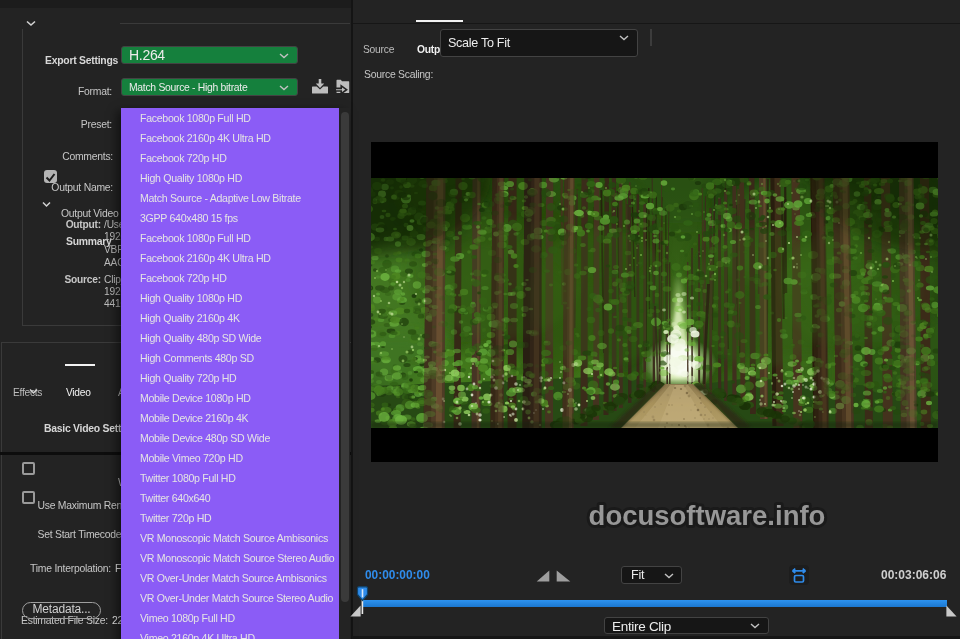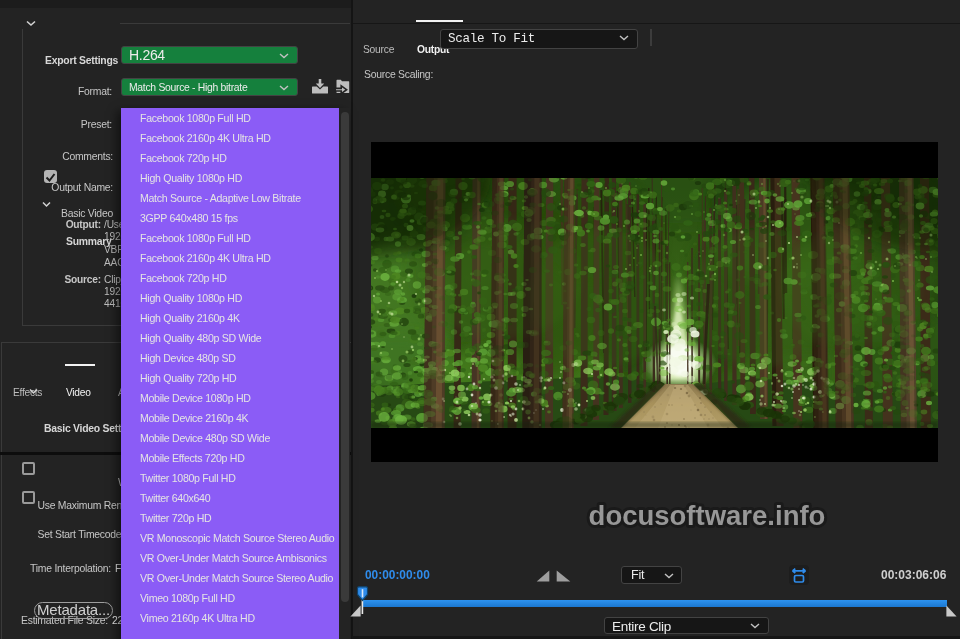--- a/index.html
+++ b/index.html
@@ -60,21 +60,21 @@
   </svg>
 
   <div class="lbl rlbl" style="left:0;top:114px;width:113px;">Comments:</div>
   <div class="lbl rlbl" style="left:0;top:144.5px;width:113px;">Output Name:</div>
 
   <div class="cb on" style="left:44px;top:170px;">
     <svg width="13" height="13" viewBox="0 0 13 13">
         <path d="M2.5 6.5 L5.5 9.5 L10.5 3" fill="none" stroke="#1e1e1e" stroke-width="2"></path>
       </svg>
   </div>
-  <div class="lbl" style="left:61px;top:171px;">Basic Video</div>
+  <div class="lbl" style="left:61px;top:171px;">Output Video</div>
 
   <svg class="abs" style="left:42px;top:201px;" width="9" height="7" viewBox="0 0 9 7">
       <path d="M1 1.5 L4.5 5 L8 1.5" fill="none" stroke="#d2d2d2" stroke-width="1.5"></path>
     </svg>
   <div class="lbl bold" style="left:66px;top:199px;color:#d6d6d6;">Summary</div>
 
   <div class="abs" style="font-size:10.2px;letter-spacing:-0.2px;color:#bdbdbd;left:0;top:218.5px;width:352px;line-height:12.7px;">
     <div style="position:absolute;left:0;top:0;width:101px;text-align:right;font-weight:bold;color:#c6c6c6;">Output:</div>
     <div style="position:absolute;left:104px;top:0;white-space:nowrap;">/Users/Docu/Desktop/sample.mp4</div>
     <div style="position:absolute;left:104px;top:12.7px;white-space:nowrap;">1920x1080 (1.0), 25 fps, Progressive</div>
@@ -104,32 +104,32 @@
   <div class="cb off" style="left:22px;top:462px;"></div>
   <div class="lbl" style="left:37.5px;top:463px;">Use Maximum Render Quality</div>
   <div class="cb off" style="left:22px;top:491px;"></div>
   <div class="lbl" style="left:37.5px;top:491.5px;">Set Start Timecode</div>
   <div class="lbl rlbl" style="left:0;top:525.5px;width:111px;">Time Interpolation:</div>
   <div class="lbl" style="left:115px;top:525.5px;color:#ececec;">Frame Sampling</div>
 
   <div class="lbl" style="left:21px;top:578px;">Estimated File Size:</div>
   <div class="lbl" style="left:112px;top:578px;color:#ececec;">22 MB</div>
 
-  <div class="abs" style="left:34px;top:602px;width:79px;height:16.5px;border:1.5px solid #9e9e9e;border-radius:9px;color:#d0d0d0;font-size:15px;letter-spacing:-0.2px;text-align:center;line-height:13.5px;">Metadata...</div>
+  <div class="abs" style="left:22px;top:602px;width:79px;height:16.5px;border:1.5px solid #9e9e9e;border-radius:9px;color:#d0d0d0;font-size:12px;letter-spacing:-0.2px;text-align:center;line-height:13.5px;">Metadata...</div>
 
   <div class="abs" style="left:352px;top:0;width:608px;height:639px;background:#232323;"></div>
   <div class="abs" style="left:351px;top:0;width:2px;height:639px;background:#141414;"></div>
 
   <div class="abs" style="left:353px;top:0;width:607px;height:24px;background:#232323;border-bottom:1px solid #161616;"></div>
   <div class="lbl" style="left:363px;top:7px;color:#bcbcbc;font-size:10.3px;">Source</div>
   <div class="lbl bold" style="left:417px;top:7px;color:#f0f0f0;font-size:10.3px;">Output</div>
   <div class="abs" style="left:416px;top:20px;width:47px;height:2px;background:#f2f2f2;"></div>
 
   <div class="lbl" style="left:364px;top:32px;">Source Scaling:</div>
-  <div class="combo" style="left:440px;top:29px;width:198px;height:20px;background:#161616;font-family:Liberation Mono, monospace;">
+  <div class="combo" style="left:440px;top:29px;width:198px;height:28px;background:#161616;">
     <span class="txt" style="font-size:12.6px;">Scale To Fit</span>
     <svg class="abs" style="right:8px;top:5px;" width="10" height="6" viewBox="0 0 10 6">
         <path d="M1 1 L5 4.5 L9 1" fill="none" stroke="#c2c2c2" stroke-width="1.4"></path>
       </svg>
   </div>
   <div class="abs" style="left:650px;top:29px;width:2px;height:17px;background:#3c3c3c;"></div>
 
   <div class="abs" style="left:371px;top:142px;width:567px;height:320px;background:#000;"></div>
   <div class="abs" id="forest" style="left:371px;top:178px;width:567px;height:250px;filter:blur(0.5px) saturate(1.05);"><svg width="567" height="250" viewBox="0 0 567 250">
 <defs>
@@ -2927,29 +2927,30 @@
         <div>Facebook 720p HD</div>
         <div>High Quality 1080p HD</div>
         <div>Match Source - Adaptive Low Bitrate</div>
         <div>3GPP 640x480 15 fps</div>
         <div>Facebook 1080p Full HD</div>
         <div>Facebook 2160p 4K Ultra HD</div>
         <div>Facebook 720p HD</div>
         <div>High Quality 1080p HD</div>
         <div>High Quality 2160p 4K</div>
         <div>High Quality 480p SD Wide</div>
-        <div>High Device 480p SD</div>
+        <div>High Comments 480p SD</div>
         <div>High Quality 720p HD</div>
         <div>Mobile Device 1080p HD</div>
         <div>Mobile Device 2160p 4K</div>
         <div>Mobile Device 480p SD Wide</div>
-        <div>Mobile Effects 720p HD</div>
+        <div>Mobile Vimeo 720p HD</div>
         <div>Twitter 1080p Full HD</div>
         <div>Twitter 640x640</div>
         <div>Twitter 720p HD</div>
+        <div>VR Monoscopic Match Source Ambisonics</div>
         <div>VR Monoscopic Match Source Stereo Audio</div>
         <div>VR Over-Under Match Source Ambisonics</div>
         <div>VR Over-Under Match Source Stereo Audio</div>
         <div>Vimeo 1080p Full HD</div>
         <div>Vimeo 2160p 4K Ultra HD</div>
       </div>
     <div style="position:absolute;right:0;top:0;width:11px;height:543px;background:#232323;"></div>
     <div style="position:absolute;right:1.5px;top:4px;width:8px;height:490px;background:#3a3a3a;border-radius:4px;"></div>
   </div>
 

